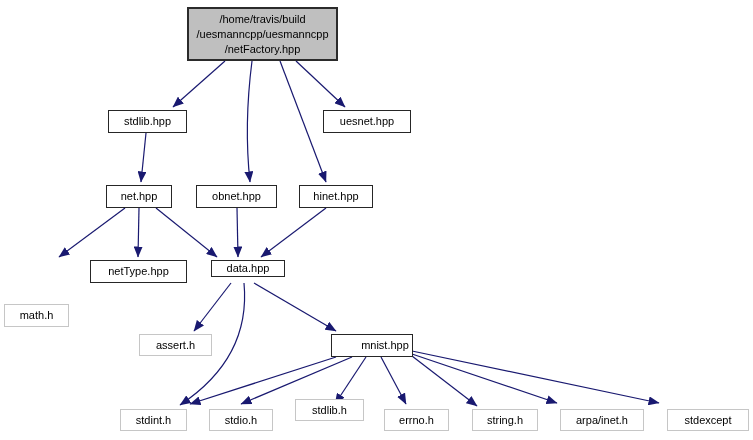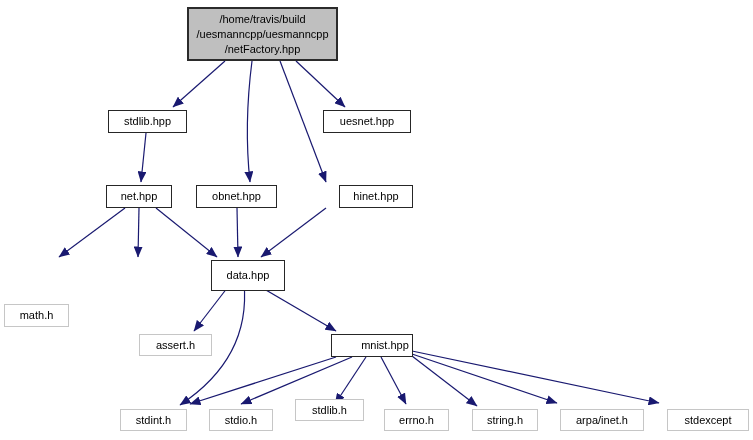--- a/index.html
+++ b/index.html
@@ -72,26 +72,27 @@
   </div>
 
   <div class="node internal" style="left:108px;top:110px;width:79px;height:23px;">stdlib.hpp</div>
 
   <div class="node internal" style="left:323px;top:110px;width:88px;height:23px;">uesnet.hpp</div>
 
   <div class="node internal" style="left:106px;top:185px;width:66px;height:23px;">net.hpp</div>
 
   <div class="node internal" style="left:196px;top:185px;width:81px;height:23px;">obnet.hpp</div>
 
-  <div class="node internal" style="left:299px;top:185px;width:74px;height:23px;margin-left:40px;">hinet.hpp</div>
+  <div class="node internal" style="left:299px;top:185px;width:74px;height:23px;">hinet.hpp</div>
 
   <div class="node external" style="left:4px;top:260px;width:65px;height:23px;margin-top:44px;">math.h</div>
 
+  <div class="node internal" style="left:90px;top:260px;width:97px;height:23px;">netType.hpp</div>
 
-  <div class="node internal" style="left:211px;top:260px;width:74px;height:31px;">data.hpp</div>
+  <div class="node internal" style="left:211px;top:260px;width:74px;height:17px;">data.hpp</div>
 
   <div class="node external" style="left:139px;top:334px;width:73px;height:22px;">assert.h</div>
 
   <div class="node internal" style="left:331px;top:334px;width:82px;height:23px;padding-left:26px;">mnist.hpp</div>
 
   <div class="node external" style="left:120px;top:409px;width:67px;height:22px;text-align:center;">stdint.h</div>
 
   <div class="node external" style="left:209px;top:409px;width:64px;height:22px;">stdio.h</div>
 
   <div class="node external" style="left:295px;top:399px;width:69px;height:22px;">stdlib.h</div>

